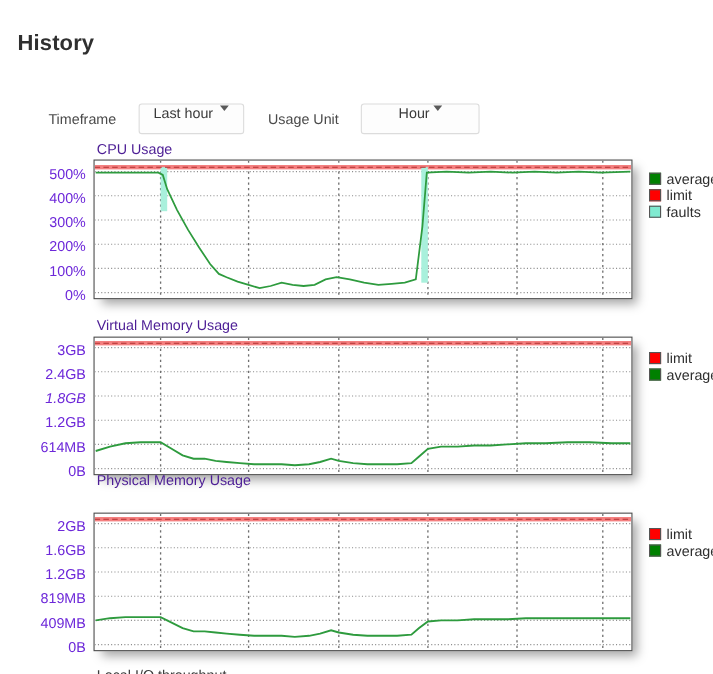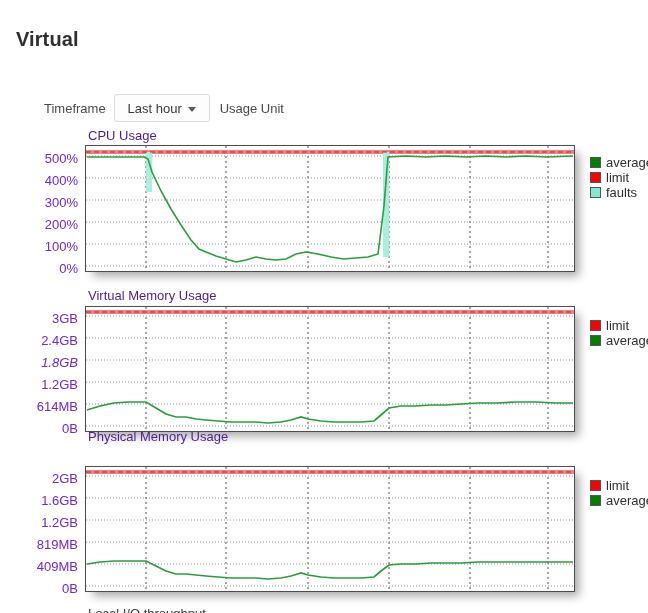--- a/index.html
+++ b/index.html
@@ -23,37 +23,38 @@
     left: 16px;
     top: 28px;
     letter-spacing: 0.1px;
   }
   .controls {
     position: absolute;
     left: 44px;
     top: 94px;
     display: flex;
     align-items: center;
+    gap: 12px;
   }
   .ctrl-label {
     font-size: 13px;
     color: #4a4a4a;
     padding: 0 8px 0 0;
     white-space: nowrap;
   }
   .ctrl-label.second { padding-left: 10px; }
   .dropdown {
     border: 1px solid #dcdcdc;
     background: #fdfdfd;
     border-radius: 3px;
     font-size: 13px;
     color: #3a3a3a;
     height: 28px;
     display: flex;
-    align-items: center;
+    align-items: flex-start;
     justify-content: center;
     cursor: pointer;
     box-sizing: border-box;
   }
   .dropdown.tf { width: 96px; }
   .dropdown.tu { width: 108px; }
   .caret {
     display: inline-block;
     width: 0;
     height: 0;
@@ -123,29 +124,33 @@
     position: absolute;
     font-size: 13px;
     color: #3c3c3c;
     white-space: nowrap;
     overflow: hidden;
   }
 </style>
 </head>
 <body>
 
-<div class="page-title">Virtual</div>
+<div class="page-title">History</div>
 
 <div class="controls">
   <span class="ctrl-label">Timeframe</span>
   <div class="dropdown tf">
     <span>Last hour</span>
     <span class="caret"></span>
   </div>
   <span class="ctrl-label second">Usage Unit</span>
+  <div class="dropdown tu">
+    <span>Hour</span>
+    <span class="caret tight"></span>
+  </div>
 </div>
 
 <div class="chart-block">
   <div class="chart-title" style="left:88px; top:128px;">CPU Usage</div>
   <div class="ylabels" id="yl-cpu" style="left:0px; top:145px; width:78px; height:128px;">
       <div class="ylabel" style="top: 13px;">500%</div>
       <div class="ylabel" style="top: 35px;">400%</div>
       <div class="ylabel" style="top: 57px;">300%</div>
       <div class="ylabel" style="top: 79px;">200%</div>
       <div class="ylabel" style="top: 101px;">100%</div>

